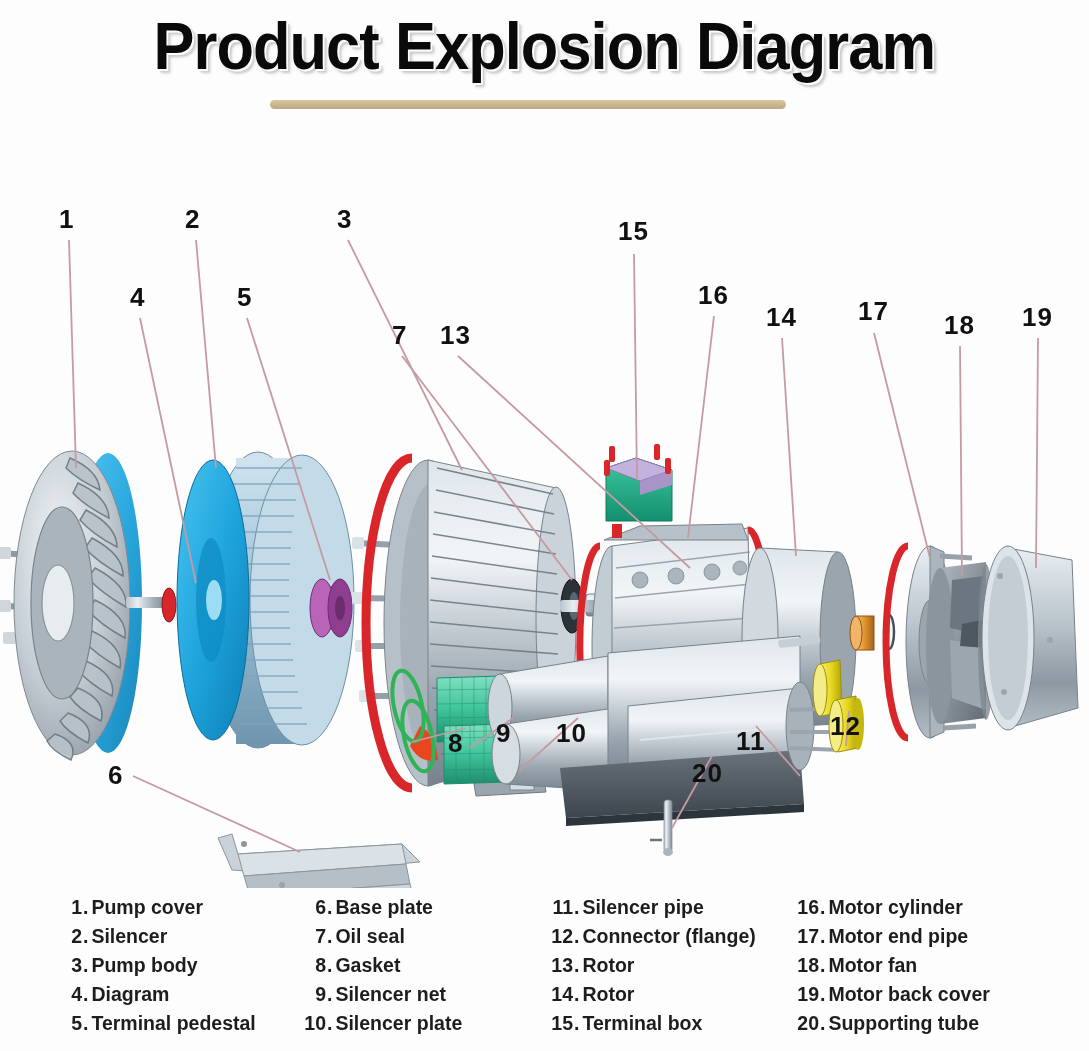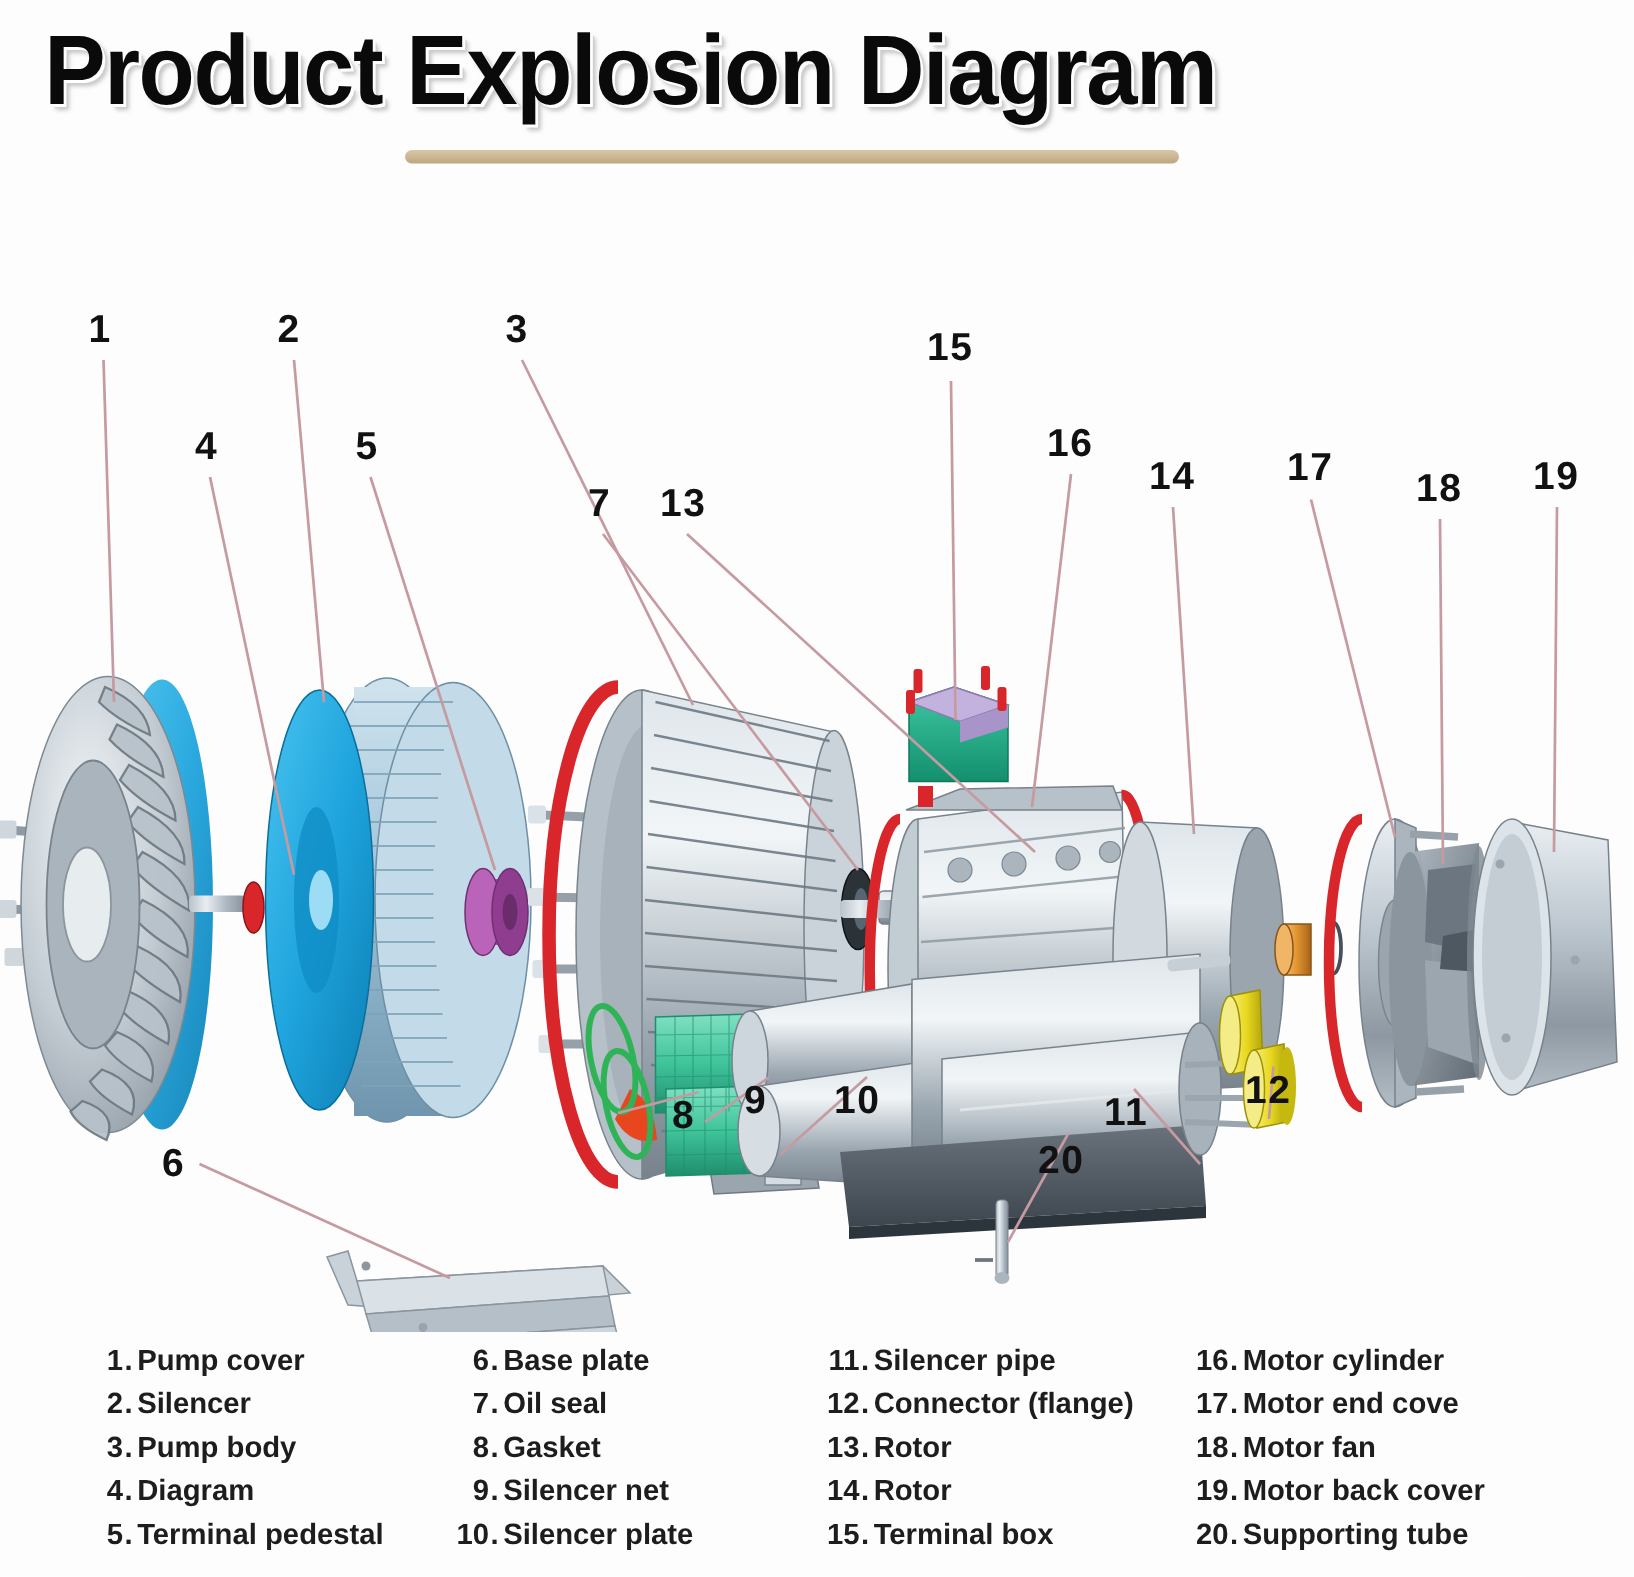--- a/index.html
+++ b/index.html
@@ -5,21 +5,21 @@
   html,body{margin:0;padding:0;background:#ffffff;}
   body{
     width:1089px;height:1051px;overflow:hidden;
     font-family:"Liberation Sans", sans-serif;
     background:#fdfdfd;position:relative;
   }
   #page{position:relative;width:1089px;height:1051px;background:#fdfdfd;}
 
   
   .title-wrap{position:absolute;left:0;top:0;width:1089px;height:92px;
-    display:flex;align-items:center;}
+    display:flex;align-items:center;justify-content:center;}
   .title{
     font-family:"Liberation Sans", sans-serif;
     font-weight:bold;
     font-size:66px;
     letter-spacing:-1px;
     color:#0a0a0a;
     transform:scaleX(0.93);
     transform-origin:center;
     white-space:nowrap;
     text-shadow:
@@ -596,21 +596,21 @@
 
     <div class="lgcol" id="c4">
       <div class="lgrow">
         <span class="lgnum">16</span>
         <span class="lgdot">.</span>
         <span class="lgtxt">Motor cylinder</span>
       </div>
       <div class="lgrow">
         <span class="lgnum">17</span>
         <span class="lgdot">.</span>
-        <span class="lgtxt">Motor end cove</span>
+        <span class="lgtxt">Motor end pipe</span>
       </div>
       <div class="lgrow">
         <span class="lgnum">18</span>
         <span class="lgdot">.</span>
         <span class="lgtxt">Motor fan</span>
       </div>
       <div class="lgrow">
         <span class="lgnum">19</span>
         <span class="lgdot">.</span>
         <span class="lgtxt">Motor back cover</span>

